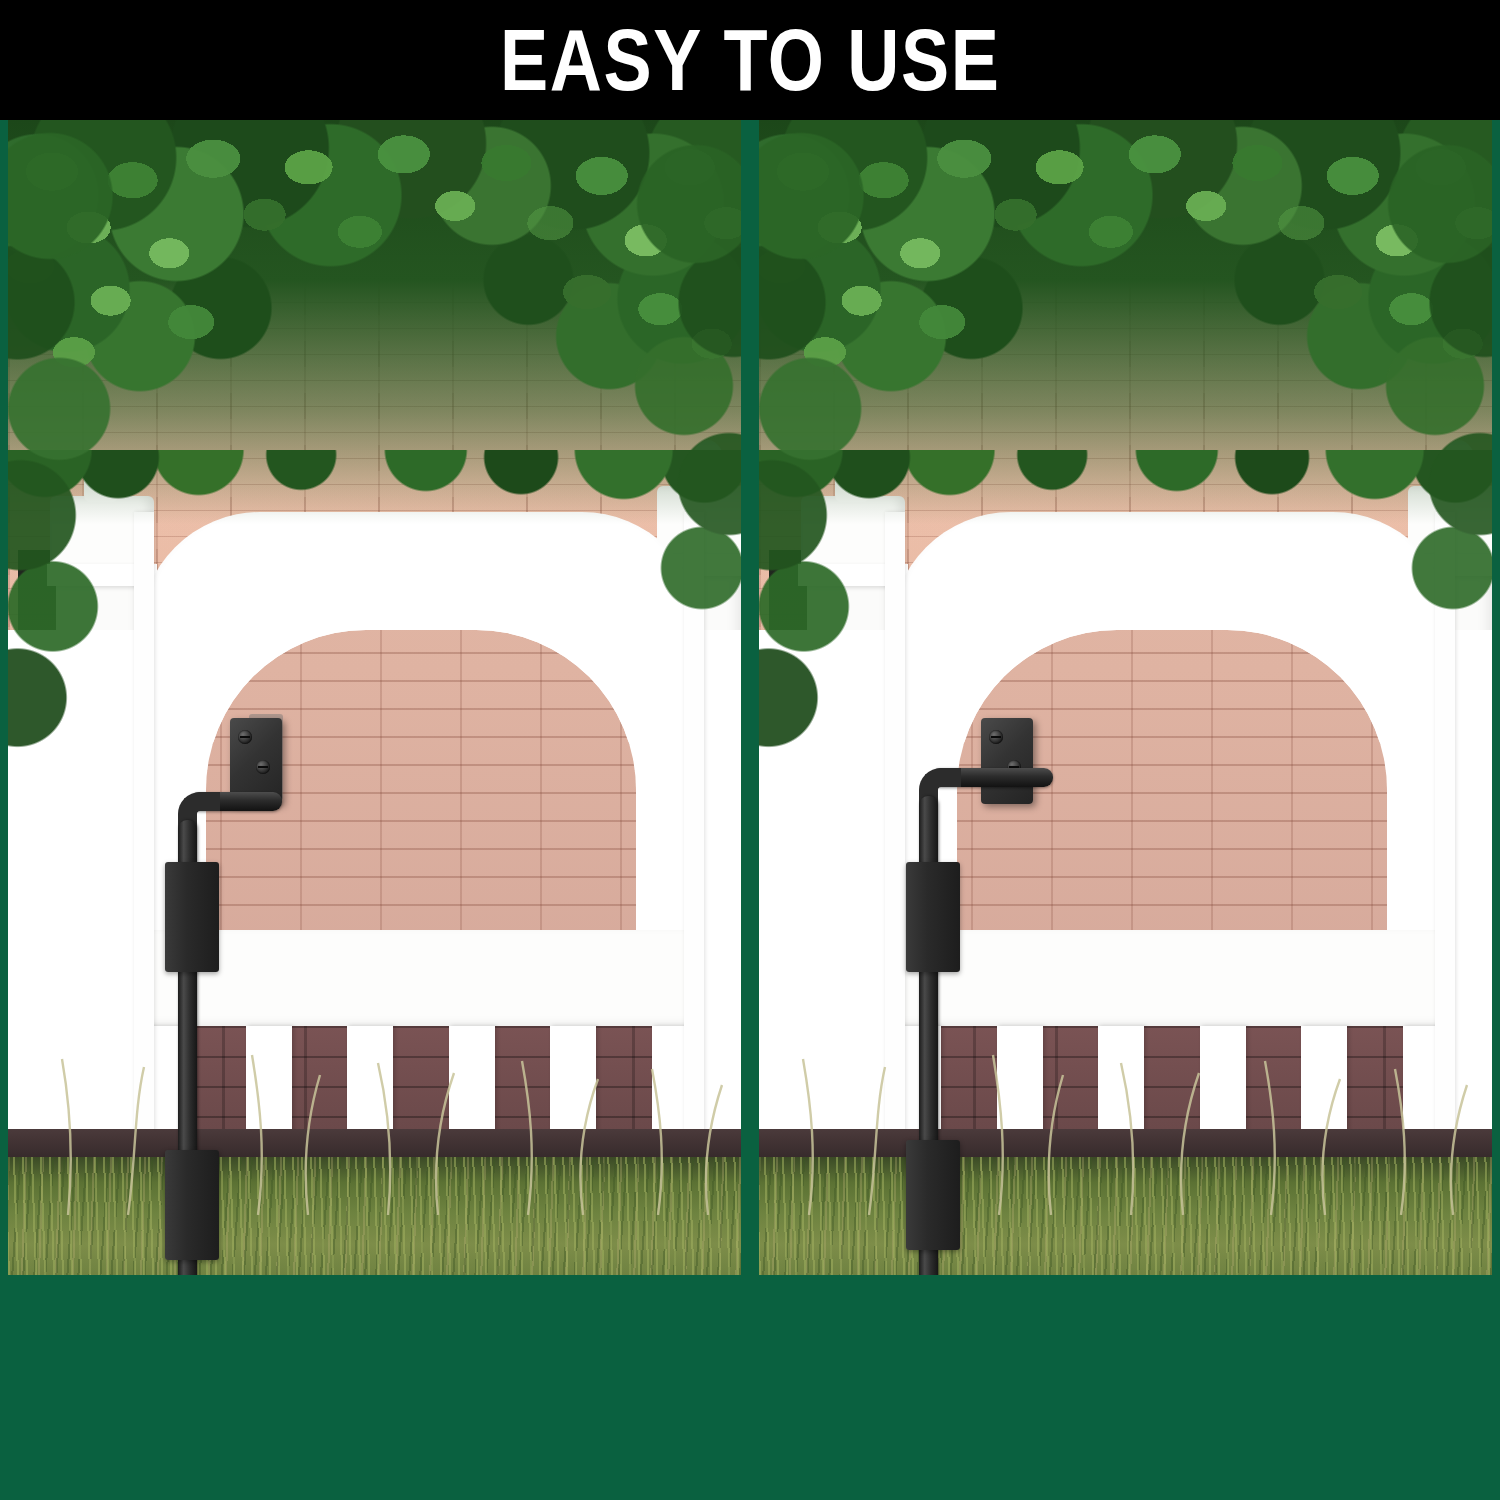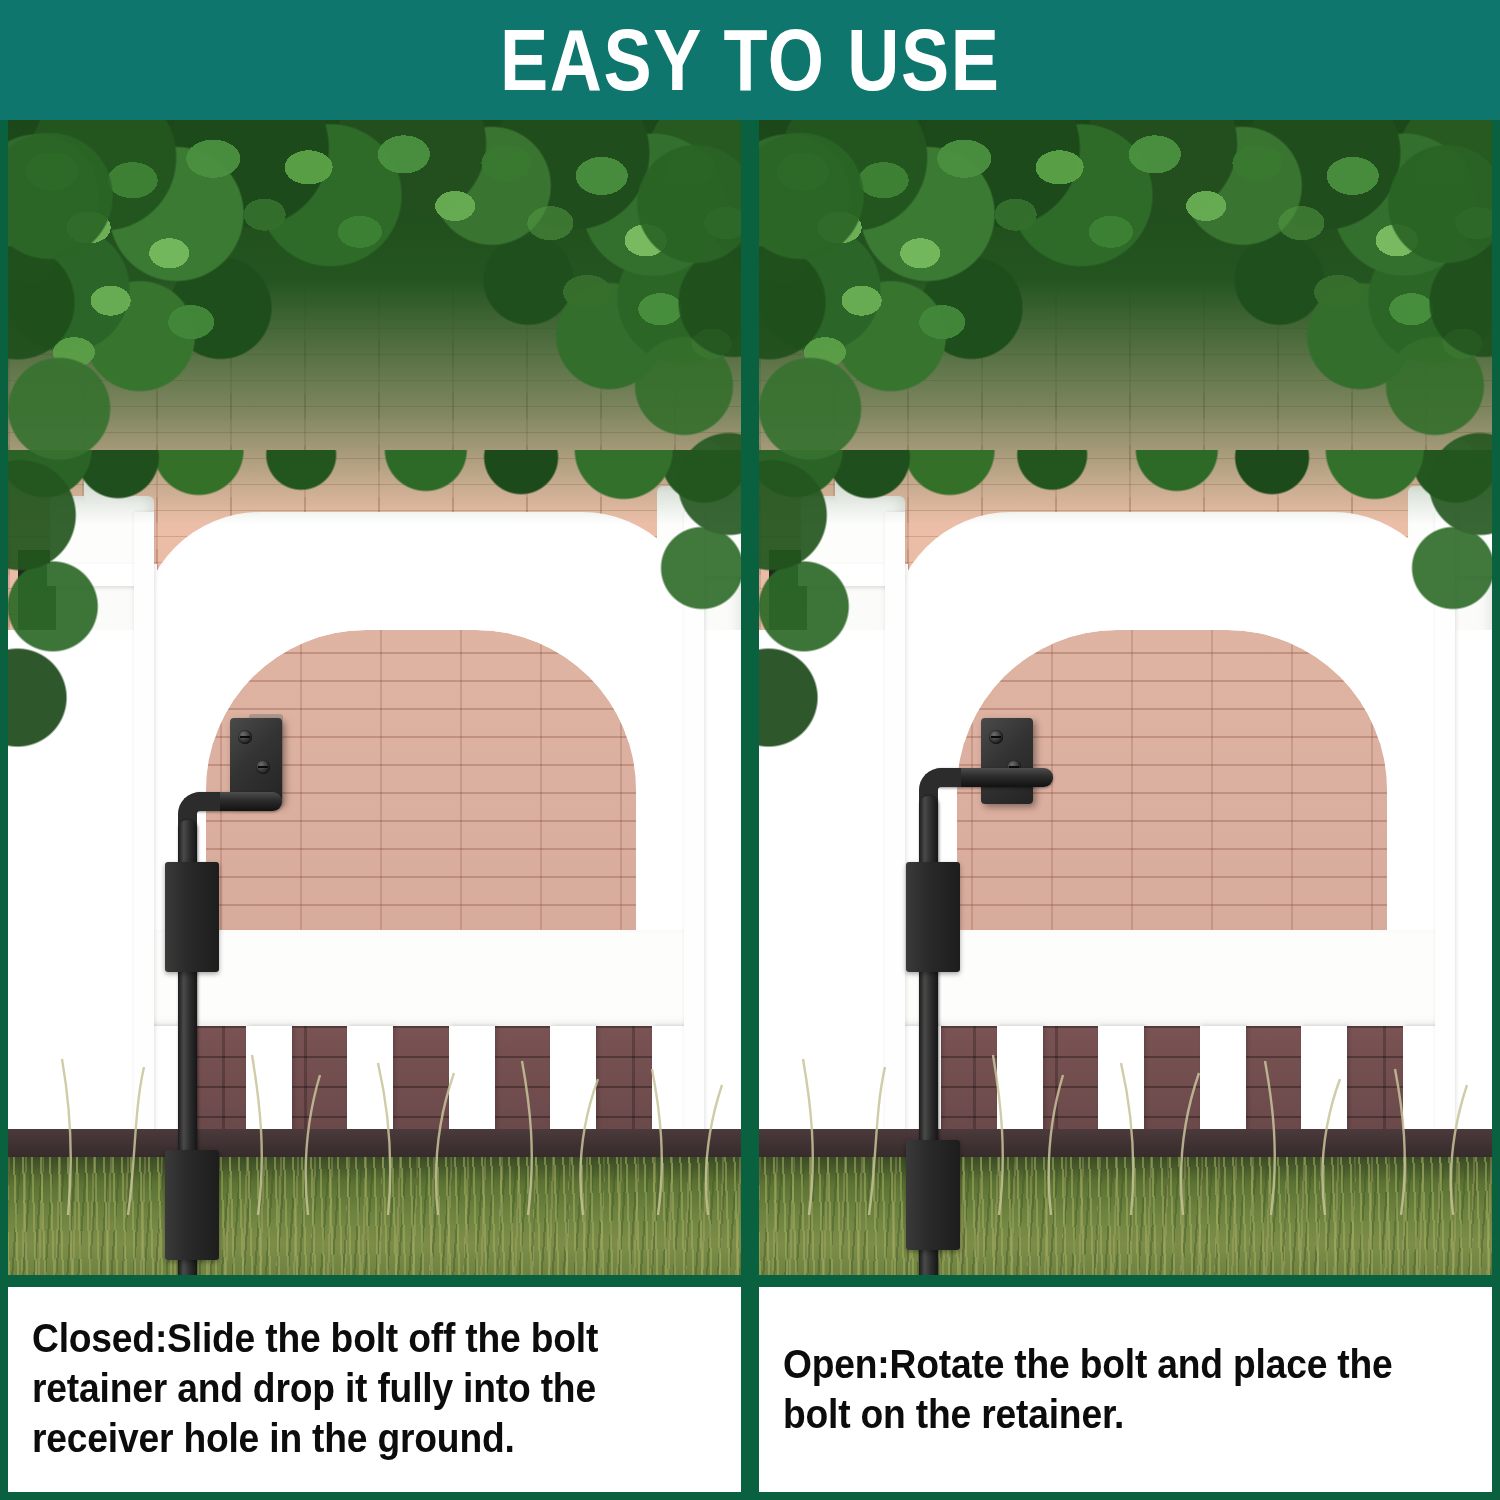--- a/index.html
+++ b/index.html
@@ -11,21 +11,21 @@
   }
   .poster{
     position:relative;width:1500px;height:1500px;
     background:#0a6140;box-sizing:border-box;
     overflow:hidden;
   }
 
   
   .header{
     position:absolute;left:0;top:0;width:1500px;height:120px;
-    background:#0f766e;display:flex;align-items:center;justify-content:center;
+    background:#000000;display:flex;align-items:center;justify-content:center;
     z-index:40;
   }
   .header-title{
     color:#ffffff;font-size:88px;line-height:88px;font-weight:bold;
     letter-spacing:2px;font-family:"Liberation Sans", sans-serif;
     transform:scaleX(0.82);transform-origin:center;white-space:nowrap;
   }
 
   
   .photos{
@@ -478,22 +478,14 @@
       <div class="bolt-handle" style="left:172px;top:648px;width:122px;"></div>
       <div class="bolt-elbow" style="left:160px;top:648px;"></div>
       <div class="bolt-rod" style="left:160px;top:676px;height:502px;"></div>
       <div class="bolt-guide" style="left:147px;top:742px;height:110px;"></div>
       <div class="bolt-guide" style="left:147px;top:1020px;height:110px;"></div>
     </div>
   </div>
 
   <div class="divider"></div>
 
-  <div class="captions">
-    <div class="caption left">
-      <div class="caption-text">Closed:Slide the bolt off the bolt retainer and drop it fully into the receiver hole in the ground.</div>
-    </div>
-    <div class="caption right">
-      <div class="caption-text">Open:Rotate the bolt and place the bolt on the retainer.</div>
-    </div>
-  </div>
 
 </div>
 
 </body></html>

